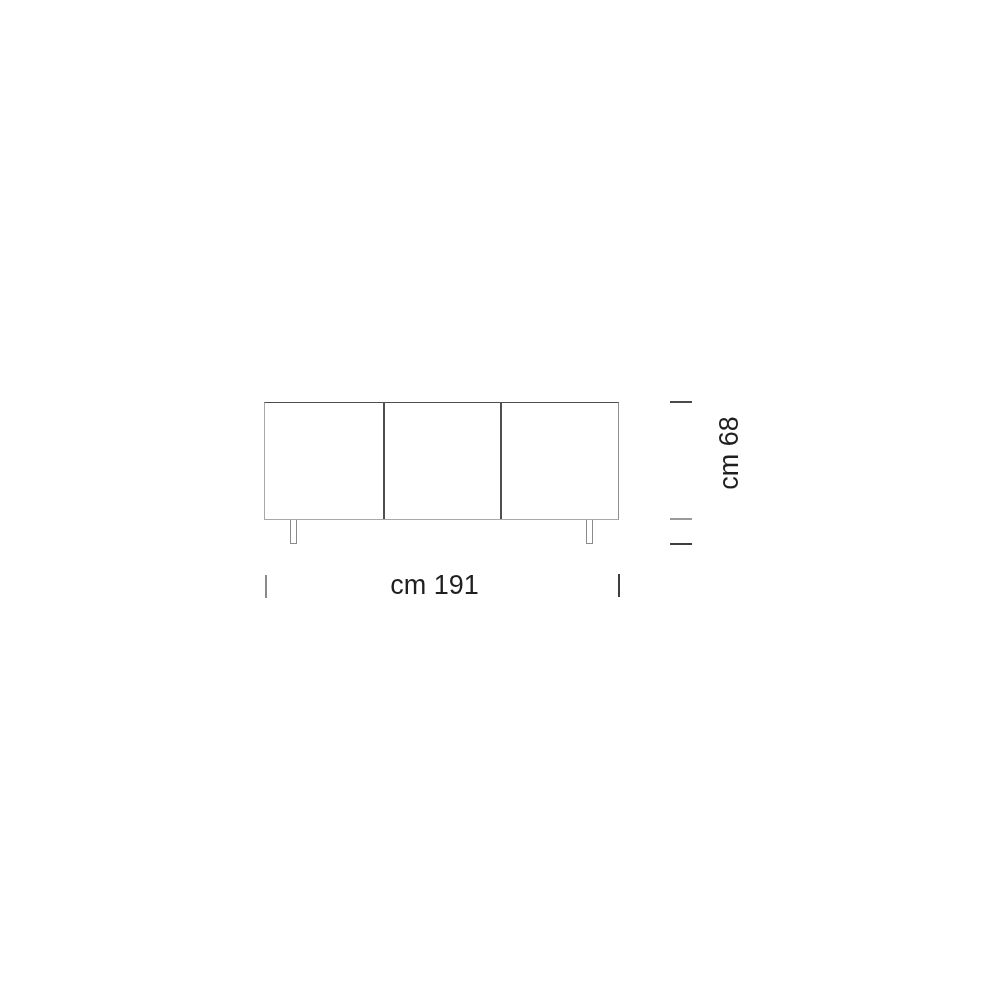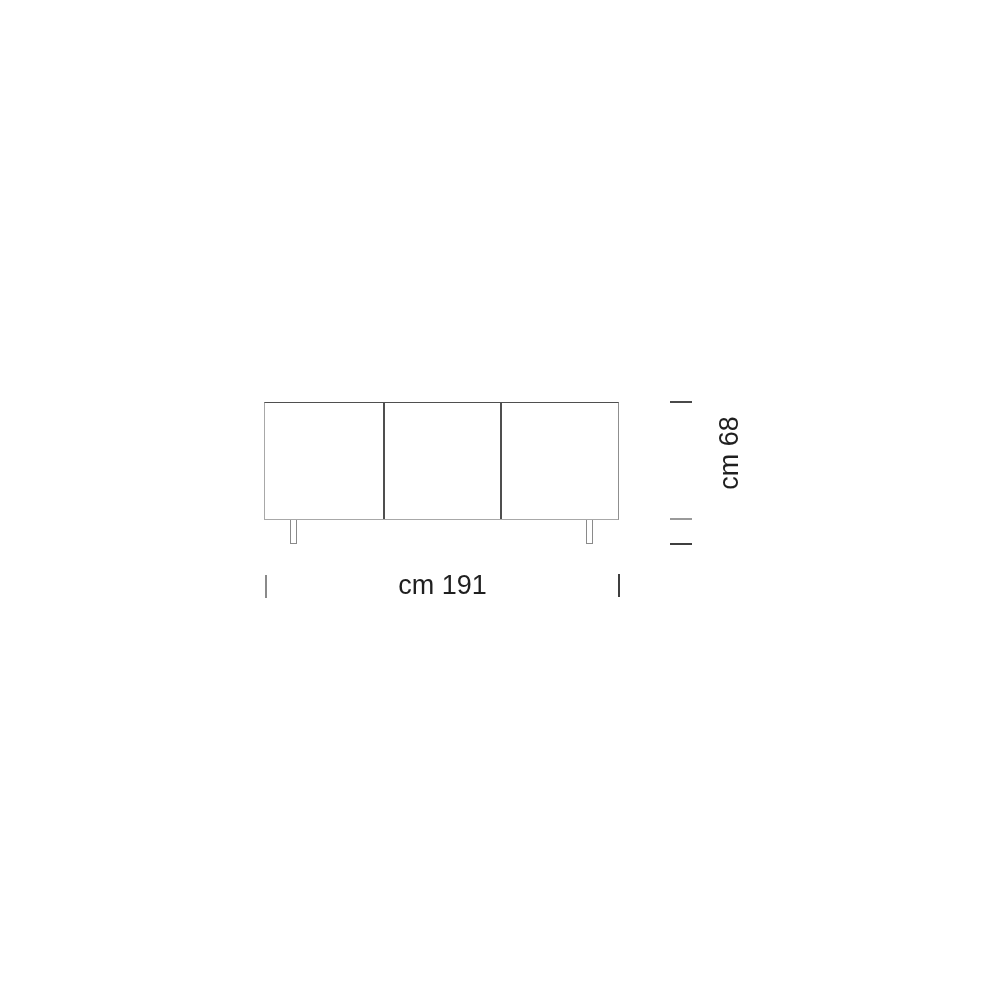--- a/index.html
+++ b/index.html
@@ -64,21 +64,21 @@
 
   
   .dim-label {
     position: absolute;
     color: #1f1f1f;
     font-size: 27px;
     letter-spacing: 0px;
     white-space: nowrap;
   }
   .width-label {
-    left: 265px;
+    left: 257px;
     top: 572px;
     width: 355px;
     height: 26px;
     line-height: 26px;
     text-align: center;
   }
   .height-label {
     left: 689px;
     top: 440px;
     width: 80px;

